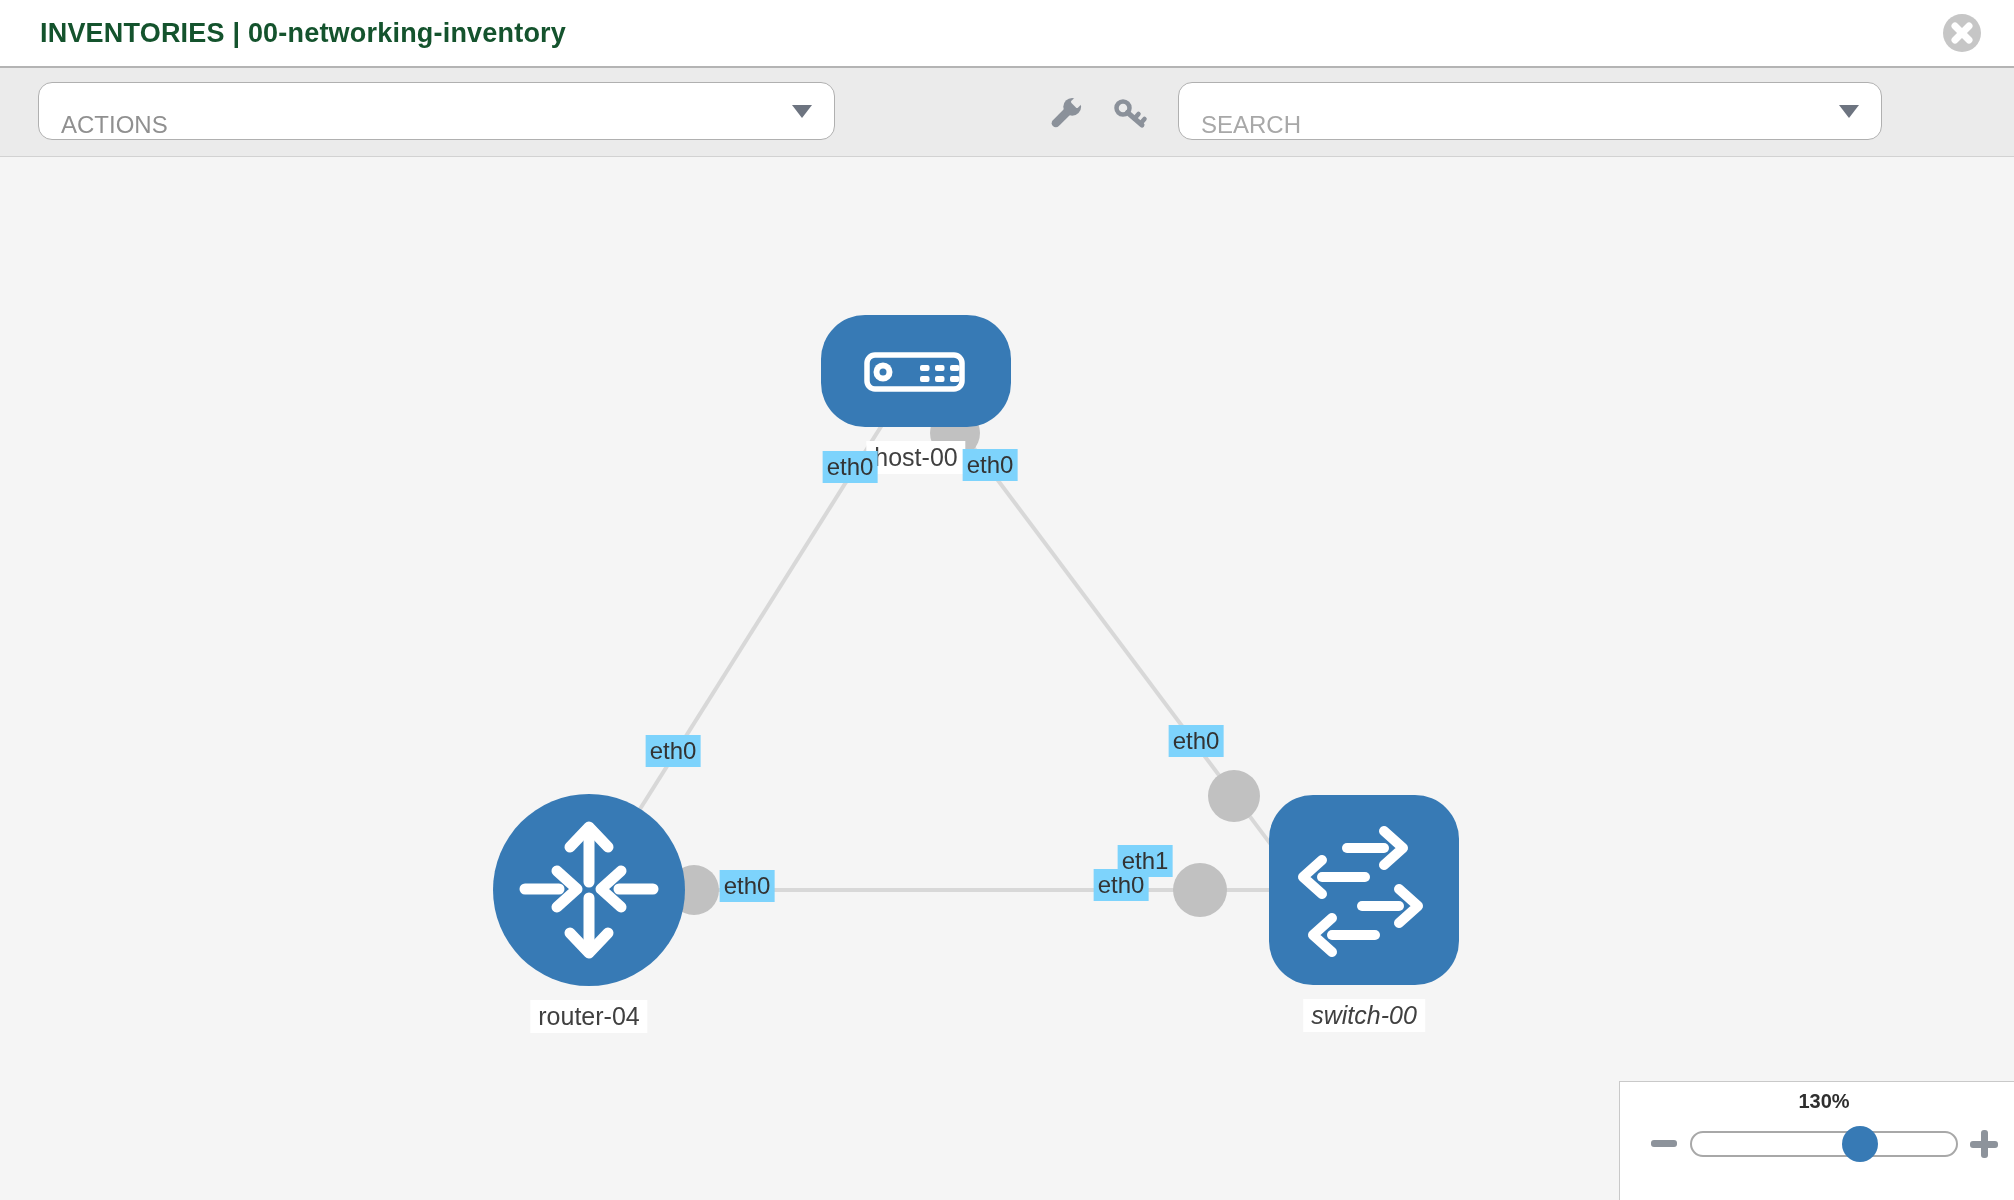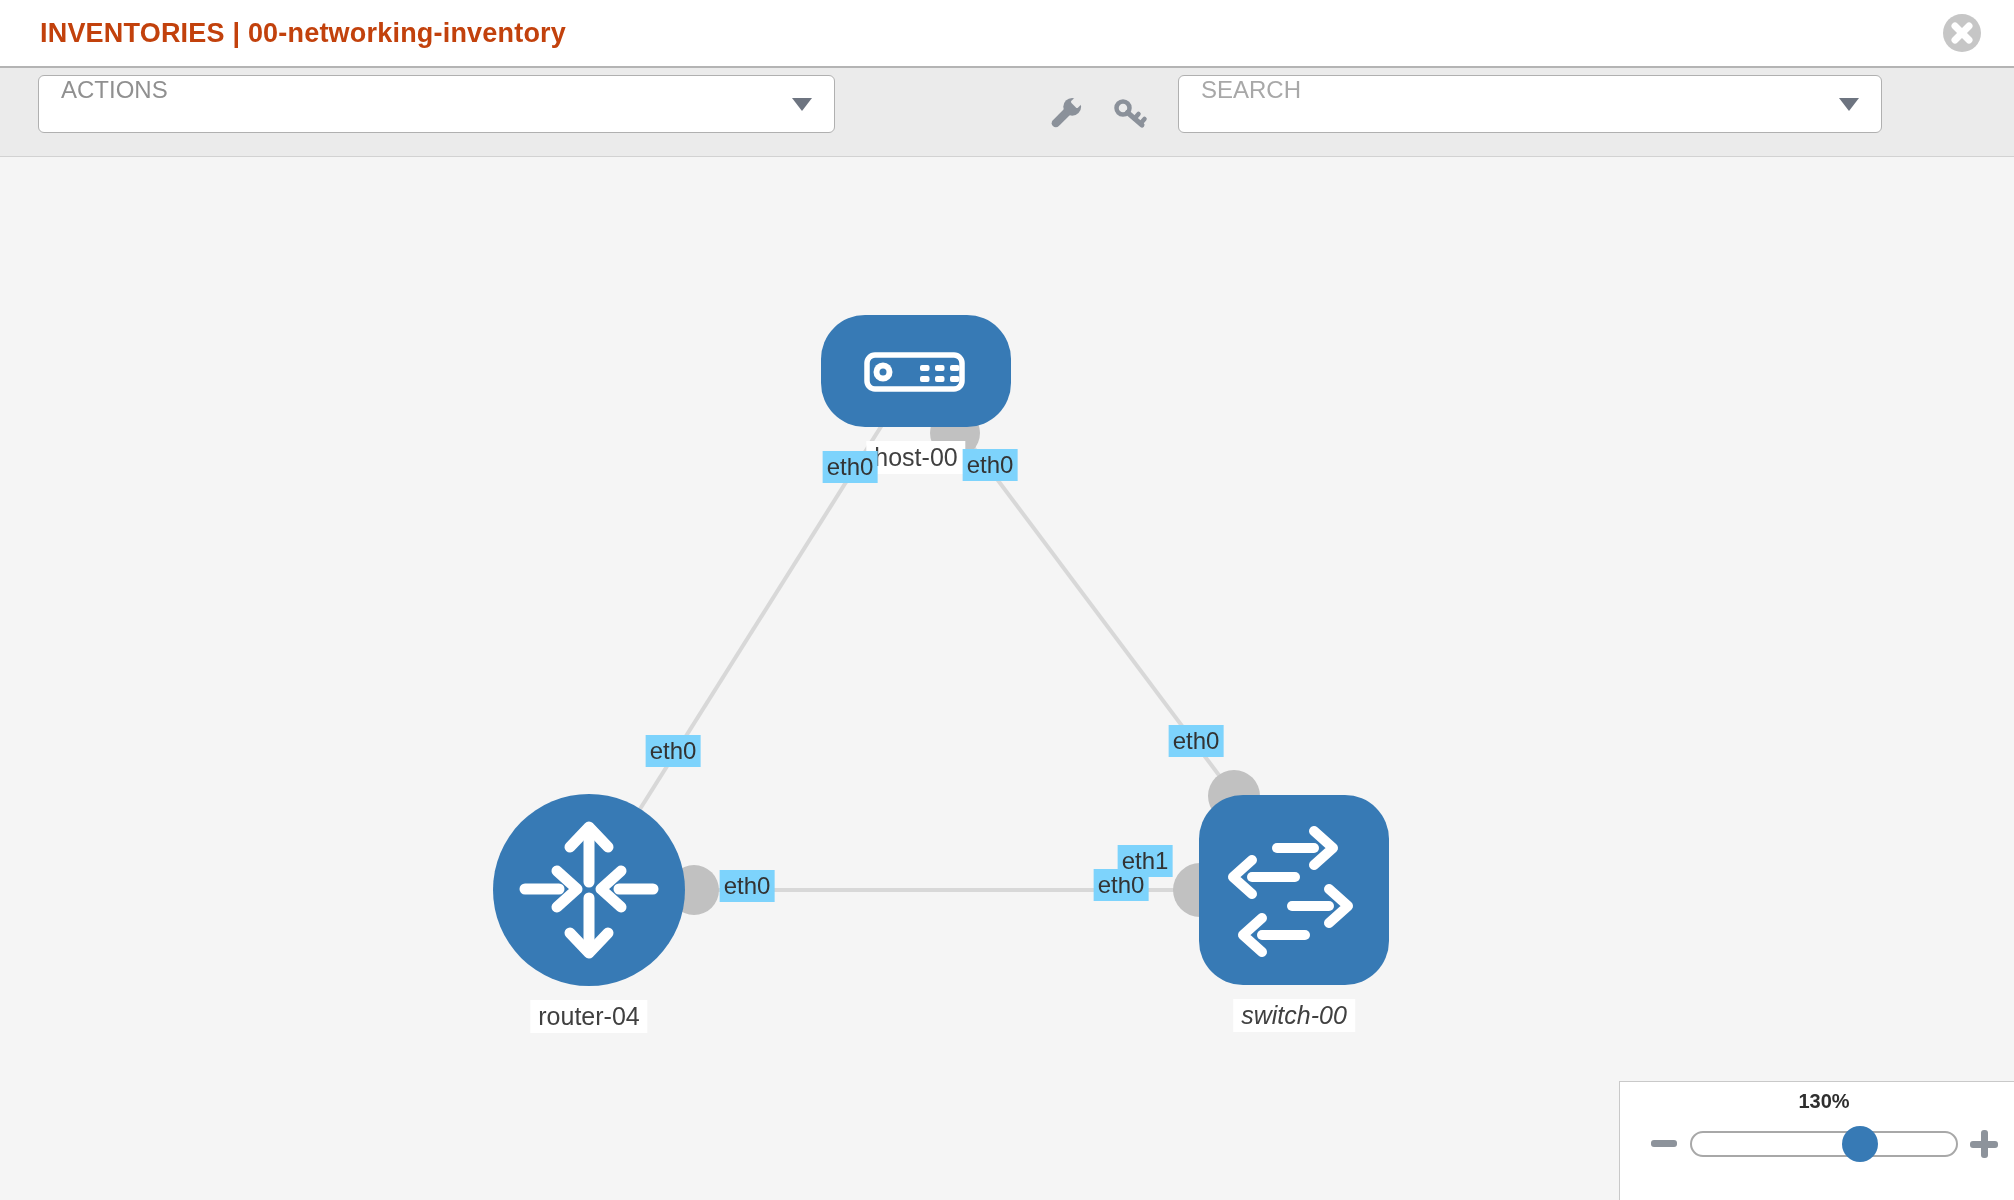--- a/index.html
+++ b/index.html
@@ -2,27 +2,27 @@
 <html><head>
 <meta charset="utf-8">
 <style>
   html,body{margin:0;padding:0;}
   body{
     width:2014px;height:1200px;position:relative;overflow:hidden;
     font-family:"Liberation Sans",sans-serif;background:#fff;
   }
   
   .hdr{position:absolute;top:0;left:0;right:0;height:66px;background:#fff;border-bottom:2px solid #b4b4b4;}
-  .hdr h1{margin:0;padding-left:40px;line-height:66px;font-size:27px;font-weight:700;color:#c2410c;letter-spacing:.2px;}
+  .hdr h1{margin:0;padding-left:40px;line-height:66px;font-size:27px;font-weight:700;color:#14532d;letter-spacing:.2px;}
   .close-btn{position:absolute;top:14px;right:33px;width:38px;height:38px;border-radius:50%;background:#c6c6c6;cursor:pointer;}
   .close-btn svg{position:absolute;inset:0;}
   
   .toolbar{position:absolute;top:68px;left:0;right:0;height:88px;background:#ebebeb;border-bottom:1px solid #d2d2d2;}
-  .selbox{position:absolute;top:7px;height:58px;background:#fff;border:1px solid #b0b0b0;border-radius:6px;
-          display:flex;align-items:flex-start;box-sizing:border-box;font-size:24px;cursor:pointer;}
+  .selbox{position:absolute;top:14px;height:58px;background:#fff;border:1px solid #b0b0b0;border-radius:14px;
+          display:flex;align-items:flex-end;box-sizing:border-box;font-size:24px;cursor:pointer;}
   .selbox.actions{left:38px;width:797px;padding:0 22px;color:#909090;}
   .selbox.search{left:1178px;width:704px;padding:0 22px;}
   .selbox .caret{position:absolute;right:22px;top:50%;margin-top:-6px;width:0;height:0;
                  border-left:10px solid transparent;border-right:10px solid transparent;border-top:13px solid #6d7480;}
   .search-input{flex:1;border:none;outline:none;background:transparent;font-family:"Liberation Sans",sans-serif;
                 font-size:24px;color:#555;padding:0;margin-right:30px;}
   .search-input::placeholder{color:#a8a8a8;}
   .tool-ico{position:absolute;cursor:pointer;}
   
   .canvas{position:absolute;top:157px;left:0;right:0;bottom:0;background:#f5f5f5;overflow:hidden;}
@@ -125,21 +125,21 @@
       <path d="M96 104 V150"></path>
         <path d="M77 139 L96 159 L115 139"></path>
       <path d="M32 95 H66"></path>
         <path d="M64 77 L84 95 L64 113"></path>
       <path d="M160 95 H126"></path>
         <path d="M128 77 L108 95 L128 113"></path>
     </svg>
     <span class="node-label">router-04</span>
   </div>
 
-  <div class="node switch" style="left: 1294px; top: 733px; font-style: italic;">
+  <div class="node switch" style="left: 1364px; top: 733px; font-style: italic;">
     <svg class="icon" viewBox="0 0 190 190" fill="none" stroke="#fff" stroke-width="10" stroke-linecap="round" stroke-linejoin="round">
       <path d="M78 53 H115"></path>
         <path d="M115 36 L134 53 L115 70"></path>
       <path d="M96 82 H53"></path>
         <path d="M53 65 L34 82 L53 99"></path>
       <path d="M93 111 H130"></path>
         <path d="M130 94 L149 111 L130 128"></path>
       <path d="M106 140 H63"></path>
         <path d="M63 123 L44 140 L63 157"></path>
     </svg>

